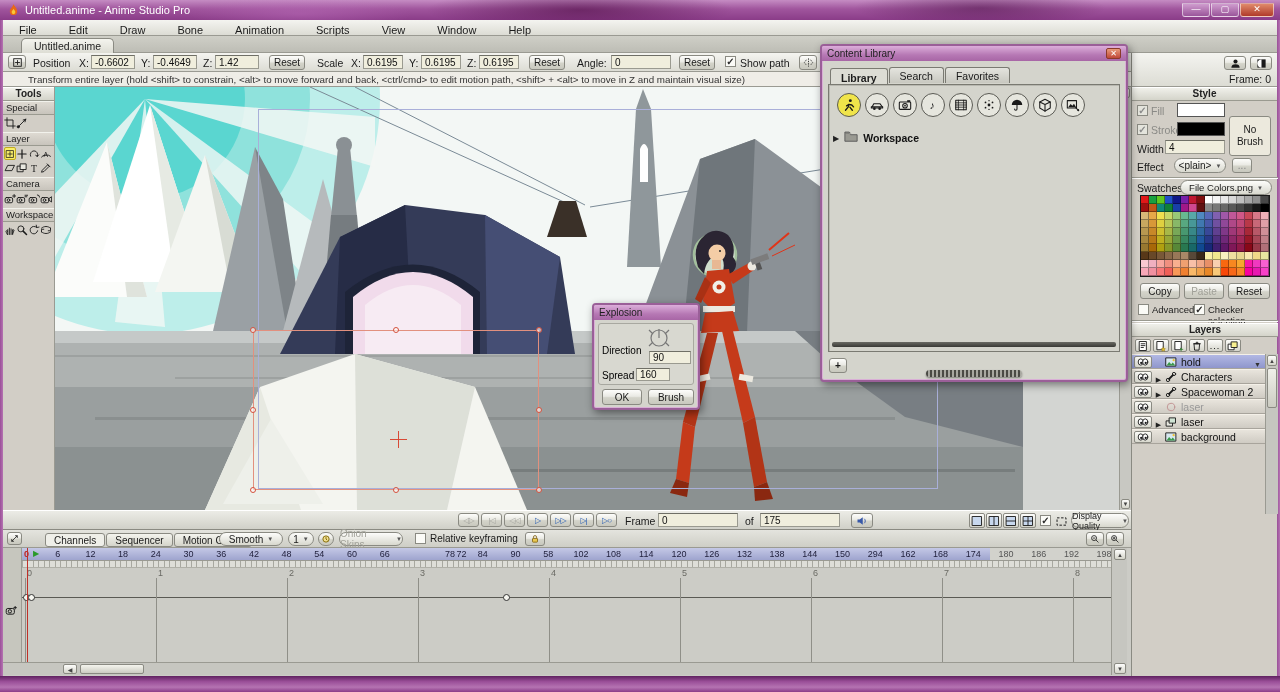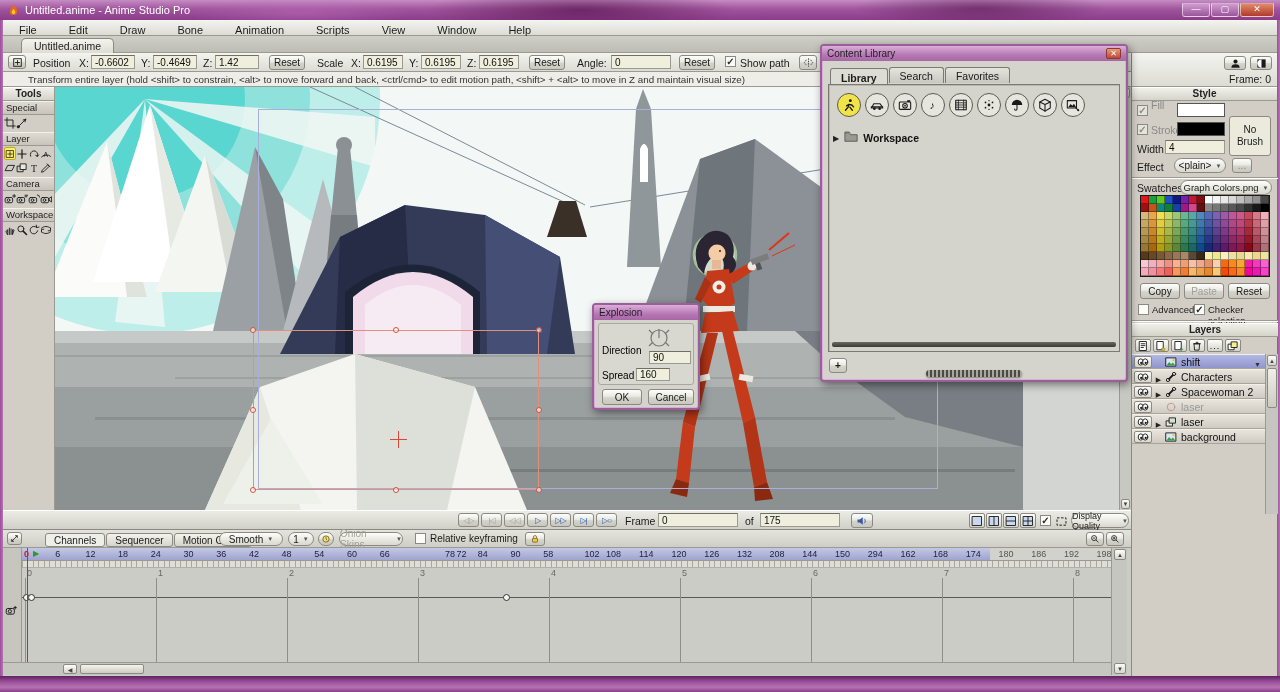--- a/index.html
+++ b/index.html
@@ -444,38 +444,38 @@
 
   <div style="position:absolute;left:1064px;top:0;width:12px;height:423px;background:#c8c8c2;border-left:1px solid #9a9a92;">
     <div class="scrbtn" style="position:absolute;left:1px;top:1px;width:9px;height:10px;">▲</div>
     <div class="scrbtn" style="position:absolute;left:1px;bottom:1px;width:9px;height:10px;">▼</div>
   </div>
 </div>
 
 <div id="rightpanel">
   <div class="panelhead">Style</div>
   <span class="abs chk on gray" style="left:5px;top:18px;"></span>
-  <span class="rlbl dim" style="left:19px;top:12px;">Fill</span>
+  <span class="rlbl dim" style="left:19px;top:18px;">Fill</span>
   <span class="abs" id="fill-swatch" style="left: 45px; top: 16px; width: 48px; height: 14px; border: 1px solid rgb(85, 85, 85); background: rgb(255, 255, 255);"></span>
   <span class="abs chk on gray" style="left:5px;top:37px;"></span>
   <span class="rlbl dim" style="left:19px;top:37px;">Stroke</span>
   <span class="abs" id="stroke-swatch" style="left: 45px; top: 35px; width: 48px; height: 14px; border: 1px solid rgb(85, 85, 85); background: rgb(0, 0, 0);"></span>
   <span class="abs btn" style="left:97px;top:29px;width:42px;height:40px;background:#ece9dd;text-align:center;line-height:12px;flex-direction:column;">No Brush</span>
   <span class="rlbl" style="left:5px;top:56px;">Width</span>
   <input class="inp" style="left: 33px; top: 53px; width: 60px;" readonly="" value="4">
   <span class="rlbl" style="left:5px;top:74px;">Effect</span>
   <span class="abs dd" style="left:42px;top:71px;width:52px;height:15px;">
     <span>&lt;plain&gt;</span>
       <span class="dar">▼</span>
   </span>
   <span class="abs btn" style="left:100px;top:71px;width:20px;height:15px;color:#888;">...</span>
   <div class="abs" style="left:0;top:90px;width:146px;border-top:1px solid #9a9a90;border-bottom:1px solid #fff;"></div>
   <span class="rlbl" style="left:5px;top:95px;">Swatches</span>
   <span class="abs dd" style="left:48px;top:93px;width:92px;height:15px;font-size:9.5px;">
-    <span>Graph Colors.png</span>
+    <span>File Colors.png</span>
       <span class="dar">▼</span>
   </span>
   <div id="palette">
       <div class="swatch" style="background: rgb(224, 24, 24);"></div>
       <div class="swatch" style="background: rgb(24, 160, 64);"></div>
       <div class="swatch" style="background: rgb(96, 200, 32);"></div>
       <div class="swatch" style="background: rgb(32, 80, 200);"></div>
       <div class="swatch" style="background: rgb(16, 24, 136);"></div>
       <div class="swatch" style="background: rgb(120, 32, 168);"></div>
       <div class="swatch" style="background: rgb(192, 24, 48);"></div>
@@ -687,21 +687,21 @@
           </svg>
         </div>
         <div class="ltri"></div>
         <div class="licon">
           <svg width="12" height="12" viewBox="0 0 16 16" fill="none" stroke="#1a1a1a" stroke-width="1.2" stroke-linecap="round" stroke-linejoin="round">
             <rect x="1.5" y="2.5" width="13" height="11" fill="#d8e8f0"></rect>
             <path d="M2 12.5l3.5-4.5 2.8 3 2-2.2 3.5 3.7z" fill="#3a9a4a" stroke="none"></path>
             <circle cx="11.5" cy="5.5" r="1.5" fill="#f0c030" stroke="none"></circle>
           </svg>
         </div>
-        <div class="llabel">shift</div>
+        <div class="llabel">hold</div>
         <div class="lsel"><span style="font-size:7px;color:#333;">▼</span></div>
       </div>
       <div class="lrow">
         <div class="leyes">
           <svg width="12" height="12" viewBox="0 0 16 16" fill="none" stroke="#1a1a1a" stroke-width="1.2" stroke-linecap="round" stroke-linejoin="round">
             <ellipse cx="5" cy="8" rx="3.4" ry="4.2" fill="#fff"></ellipse>
             <ellipse cx="11" cy="8" rx="3.4" ry="4.2" fill="#fff"></ellipse>
             <circle cx="5.6" cy="9.2" r="1.5" fill="#1a1a1a" stroke="none"></circle>
             <circle cx="11.6" cy="9.2" r="1.5" fill="#1a1a1a" stroke="none"></circle>
           </svg>
@@ -922,27 +922,27 @@
       <div class="fnum" style="left: 223.9px;">42</div>
       <div class="fnum" style="left: 256.6px;">48</div>
       <div class="fnum" style="left: 289.3px;">54</div>
       <div class="fnum" style="left: 322px;">60</div>
       <div class="fnum" style="left: 354.7px;">66</div>
       <div class="fnum" style="left: 387.4px; margin-left: 44px;">72</div>
       <div class="fnum" style="left: 420.1px;">78</div>
       <div class="fnum" style="left: 452.8px;">84</div>
       <div class="fnum" style="left: 485.5px;">90</div>
       <div class="fnum" style="left: 518.2px;">58</div>
-      <div class="fnum" style="left: 550.9px; margin-left: 11px;">102</div>
+      <div class="fnum" style="left: 550.9px;">102</div>
       <div class="fnum" style="left: 583.6px;">108</div>
       <div class="fnum" style="left: 616.3px;">114</div>
       <div class="fnum" style="left: 649px;">120</div>
       <div class="fnum" style="left: 681.7px;">126</div>
       <div class="fnum" style="left: 714.4px;">132</div>
-      <div class="fnum" style="left: 747.1px;">208</div>
+      <div class="fnum" style="left: 747.1px;">138</div>
       <div class="fnum" style="left: 779.8px;">144</div>
       <div class="fnum" style="left: 812.5px;">150</div>
       <div class="fnum" style="left: 845.2px;">294</div>
       <div class="fnum" style="left: 877.9px;">162</div>
       <div class="fnum" style="left: 910.6px;">168</div>
       <div class="fnum" style="left: 943.3px;">174</div>
       <div class="fnum off" style="left: 976px;">180</div>
       <div class="fnum off" style="left: 1008.7px;">186</div>
       <div class="fnum off" style="left: 1041.4px;">192</div>
       <div class="fnum off" style="left: 1074.1px;">198</div>
@@ -993,21 +993,21 @@
       <circle cx="13" cy="13" r="8"></circle>
         <path d="M13 13V4"></path>
         <path d="M3 5l4 4M23 5l-4 4M3 21l4-4M23 21l-4-4"></path>
     </svg>
   </span>
   <span style="position:absolute;left:8px;top:40px;font-size:10px;">Direction</span>
   <input class="inp" style="left: 55px; top: 46px; width: 42px; height: 13px;" readonly="" value="90">
   <span style="position:absolute;left:8px;top:65px;font-size:10px;">Spread</span>
   <input class="inp" style="left: 42px; top: 63px; width: 34px; height: 13px;" readonly="" value="160">
   <span class="abs btn" style="left:8px;top:84px;width:40px;height:16px;">OK</span>
-  <span class="abs btn" style="left:54px;top:84px;width:46px;height:16px;">Cancel</span>
+  <span class="abs btn" style="left:54px;top:84px;width:46px;height:16px;">Brush</span>
 </div>
 
 <div class="floatwin" style="left:820px;top:44px;width:308px;height:338px;z-index:60;">
   <div class="floattitle">
     <span>Content Library</span>
     <span class="closebox">✕</span>
   </div>
   <div id="cl-tabs" style="position:absolute;left:8px;top:20px;"><div class="cltab active" style="display: inline-block;">Library</div><div class="cltab" style="display: inline-block;">Search</div><div class="cltab" style="display: inline-block;">Favorites</div></div>
   <div style="position:absolute;left:6px;top:38px;width:292px;height:268px;border:1px solid #7a7a72;background:#d4d4cc;box-shadow:inset 1px 1px 0 #b8b8b0;">
     <div id="cl-cats" style="position:absolute;left:8px;top:8px;display:flex;">

